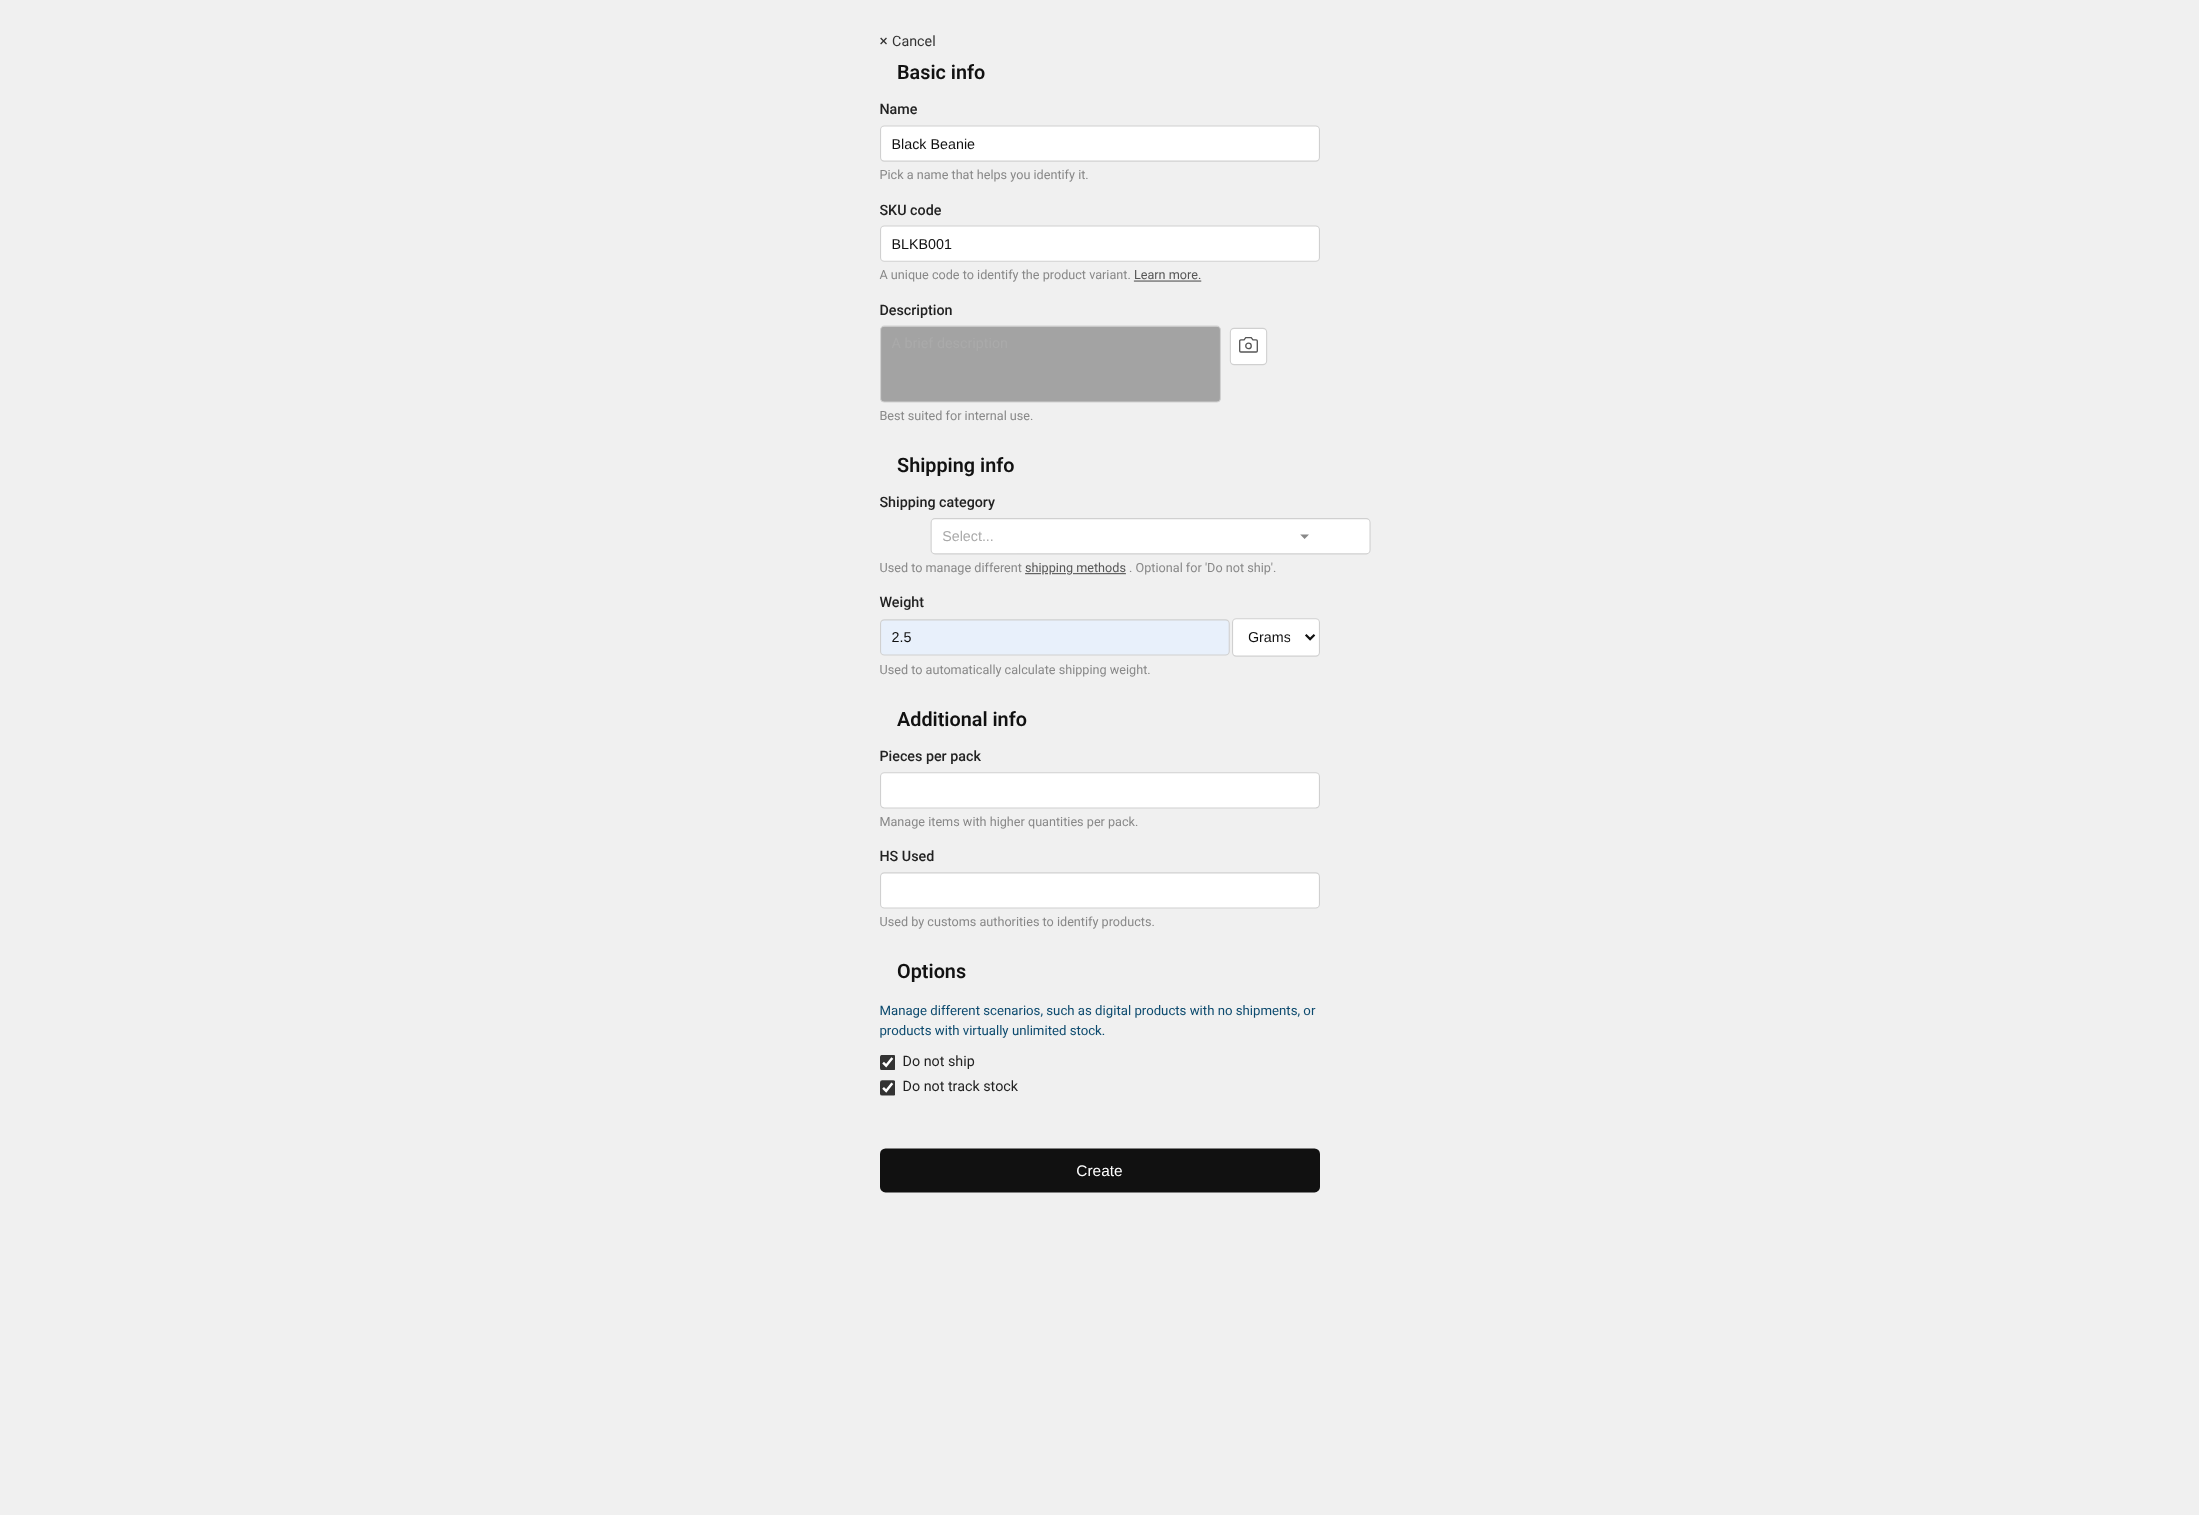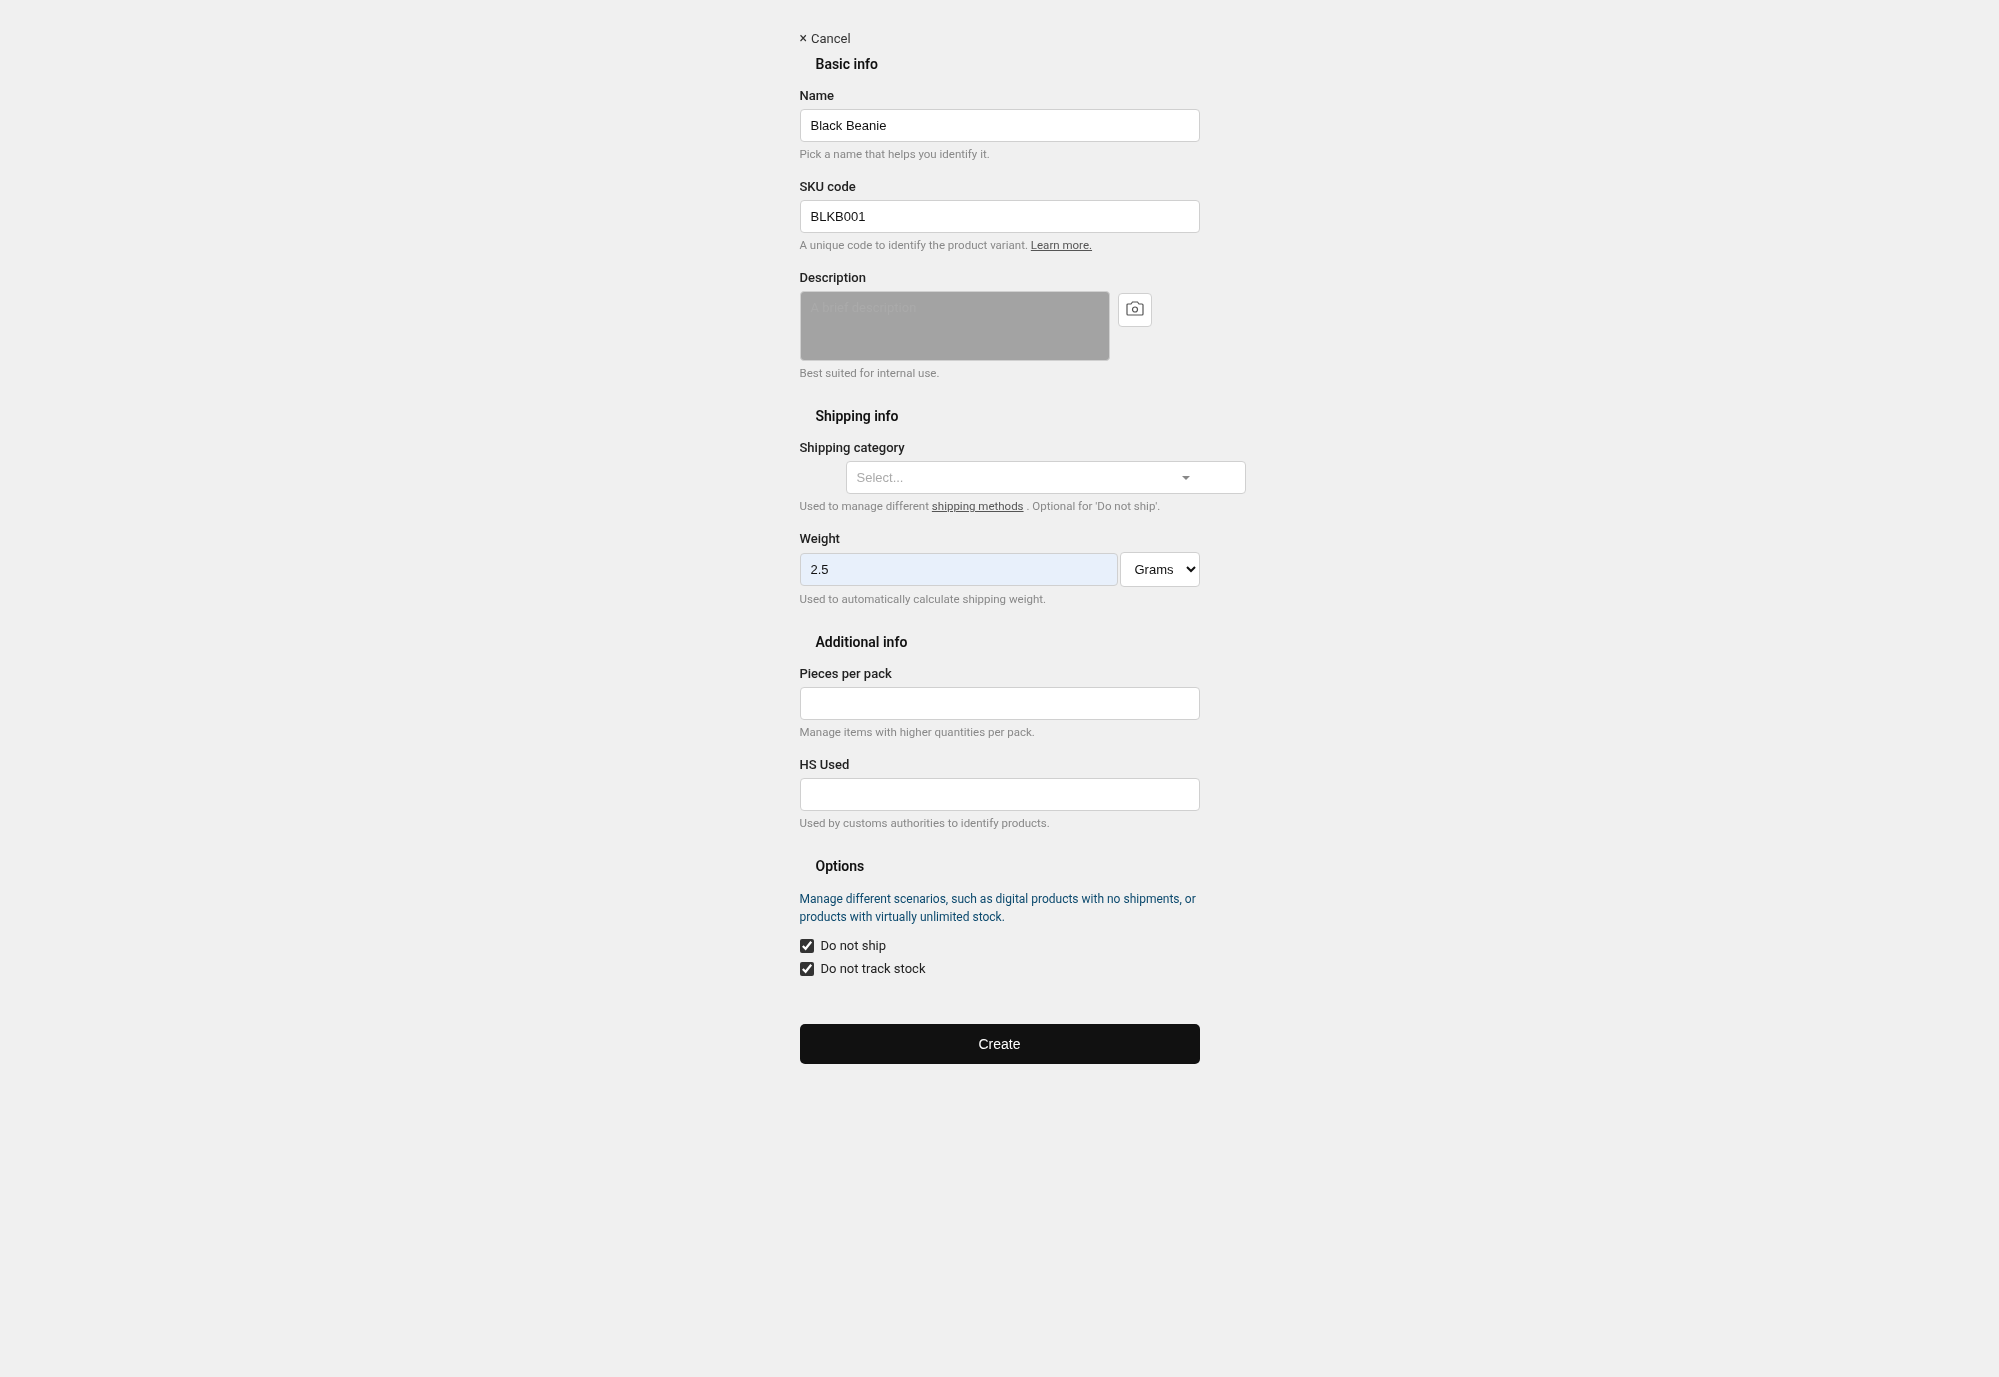--- a/index.html
+++ b/index.html
@@ -41,21 +41,21 @@
     }
 
     .page-title {
       font-size: 26px;
       font-weight: 600;
       color: #111;
       margin-bottom: 24px;
     }
 
     .section-title {
-      font-size: 14px;
+      font-size: 18px;
       font-weight: 600;
       color: #111;
       margin-bottom: 16px;
       padding-left: 16px;
     }
 
     .section {
       margin-bottom: 28px;
     }
 

